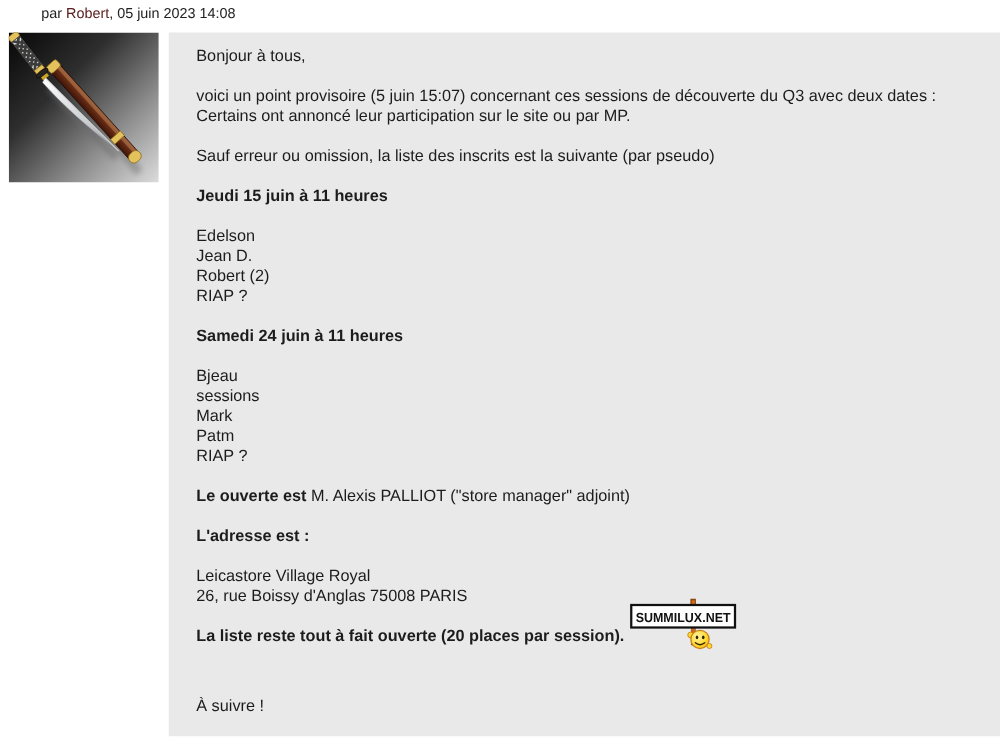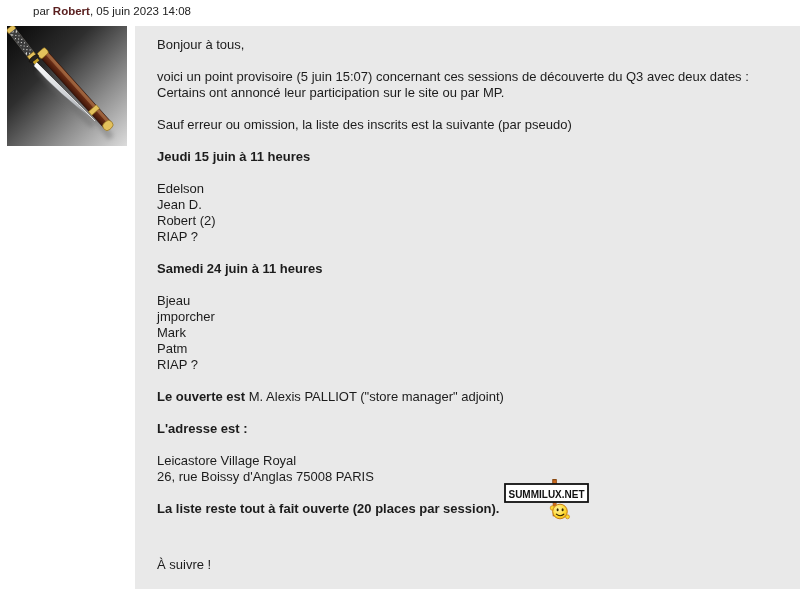--- a/index.html
+++ b/index.html
@@ -12,21 +12,21 @@
   }
   .post { width: 800px; }
   .post-header {
     margin: 4px 0 0 33px;
     font-size: 11.5px;
     color: #222;
     height: 15px;
     line-height: 15px;
   }
   .post-header .author {
-    font-weight: bold;
+    font-weight: normal;
     color: #5a2020;
     text-decoration: none;
     cursor: pointer;
   }
   .post-body {
     display: flex;
     align-items: flex-start;
     margin-top: 7px;
   }
   .avatar-box {
@@ -142,21 +142,21 @@
         <div>Edelson</div>
         <div>Jean D.</div>
         <div>Robert (2)</div>
         <div>RIAP ?</div>
       </div>
 
       <div class="para bold">Samedi 24 juin à 11 heures</div>
 
       <div class="para">
         <div>Bjeau</div>
-        <div>jmporcher</div>
+        <div>sessions</div>
         <div>Mark</div>
         <div>Patm</div>
         <div>RIAP ?</div>
       </div>
 
       <div class="para"><span class="bold">Le ouverte est</span><span> M. Alexis PALLIOT ("store manager" adjoint)</span></div>
 
       <div class="para bold">L'adresse est :</div>
 
       <div class="para">

